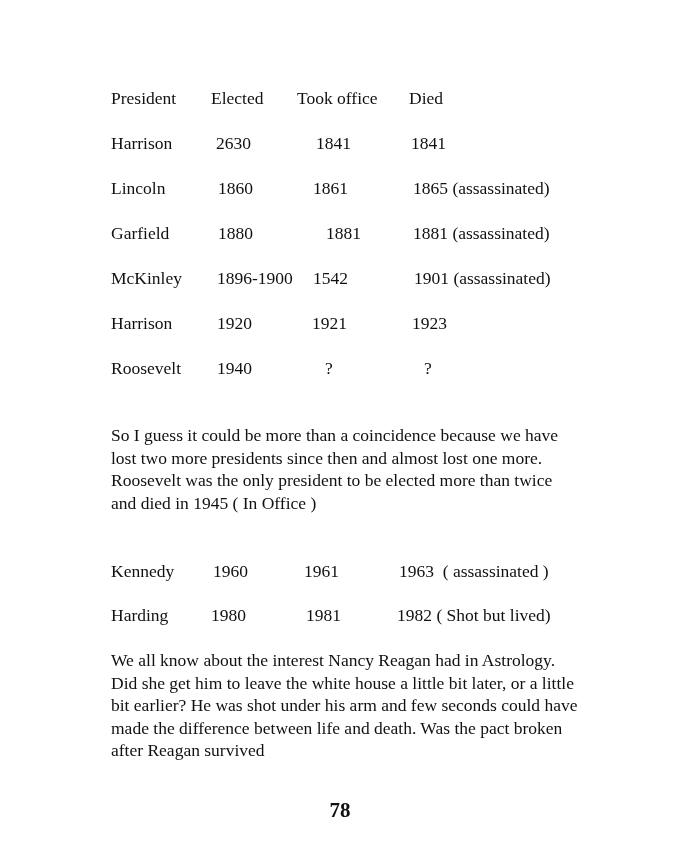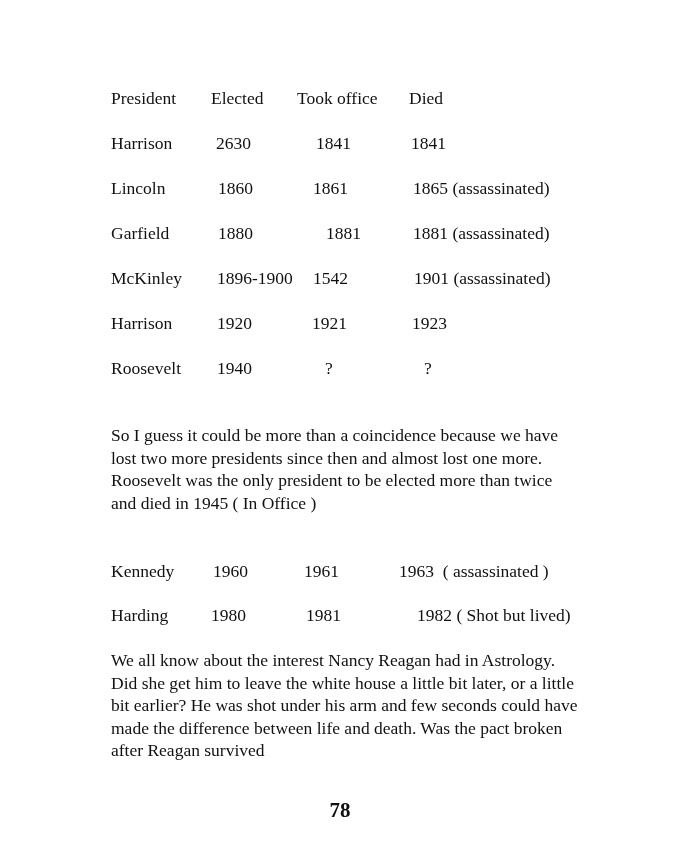--- a/index.html
+++ b/index.html
@@ -111,20 +111,20 @@
     <span class="cell" style="left:111px;">Kennedy</span>
     <span class="cell" style="left:213px;">1960</span>
     <span class="cell" style="left:304px;">1961</span>
     <span class="cell" style="left:399px;">1963  ( assassinated )</span>
   </div>
 
   <div class="row" style="top:604px;">
     <span class="cell" style="left:111px;">Harding</span>
     <span class="cell" style="left:211px;">1980</span>
     <span class="cell" style="left:306px;">1981</span>
-    <span class="cell" style="left:397px;margin-left:20px;">1982 ( Shot but lived)</span>
+    <span class="cell" style="left:397px;">1982 ( Shot but lived)</span>
   </div>
 
   <p class="para" style="top:649px;">We all know about the interest Nancy Reagan had in Astrology. Did she get him to leave the white house a little bit later, or a little bit earlier? He was shot under his arm and few seconds could have made the difference between life and death. Was the pact broken after Reagan survived</p>
 
   <div class="page-number">78</div>
 
 </div>
 
 </body></html>

